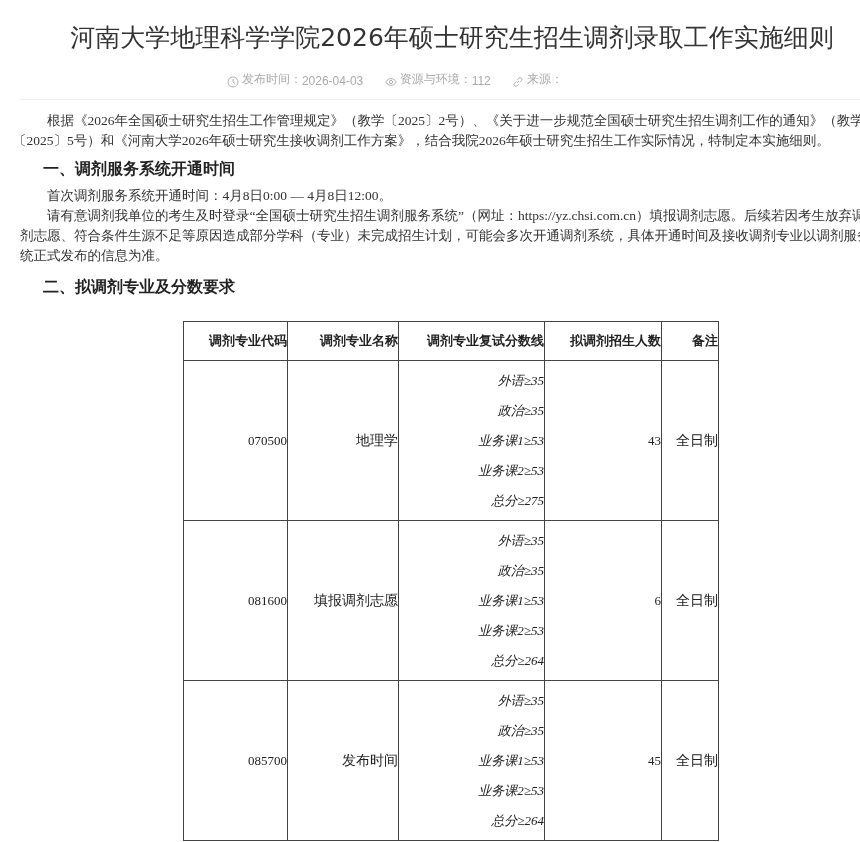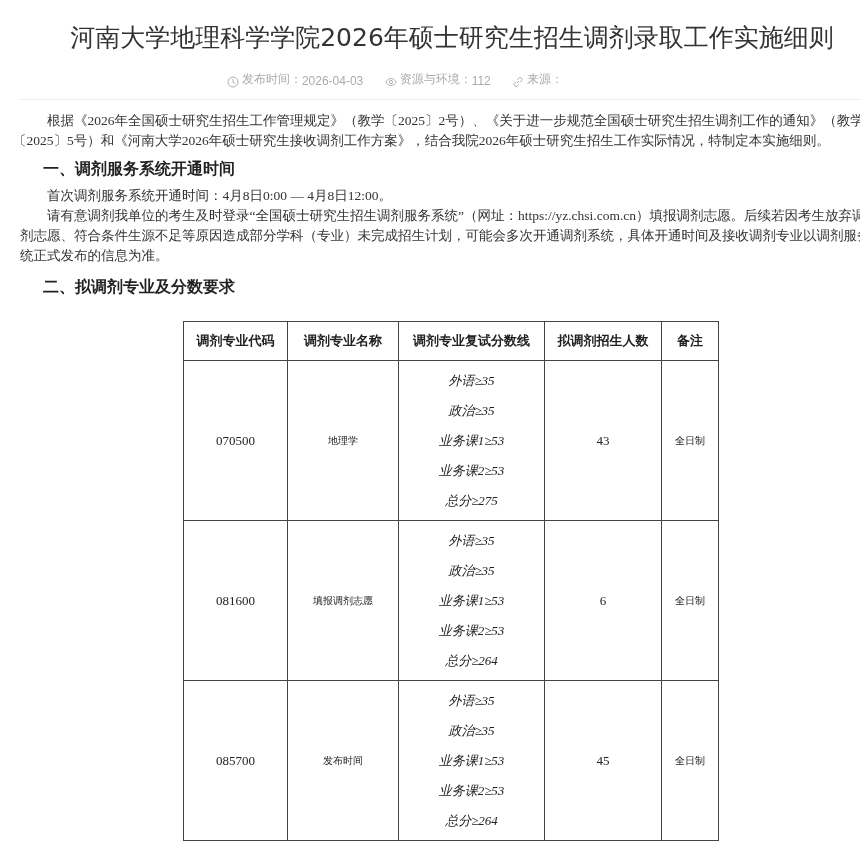--- a/index.html
+++ b/index.html
@@ -34,31 +34,31 @@
   .ln { display: block; white-space: nowrap; }
   .indent { padding-left: 27px; }
 
   table.scores {
     position: absolute; left: 183px; top: 314px;
     border-collapse: collapse;
     font-family: "Liberation Serif", "DejaVu Serif", serif;
     font-size: 13px; color: #222222;
   }
   table.scores th, table.scores td {
-    border: 1px solid #444444; text-align: center; padding: 0;
+    border: 1px solid #444444; text-align: right; padding: 0;
   }
   table.scores th {
     font-family: "DejaVu Sans", "Liberation Sans", sans-serif;
     font-weight: bold; font-size: 13px; height: 38px;
   }
   table.scores td { height: 159px; }
   .col1 { width: 103px; } .col2 { width: 110px; } .col3 { width: 145px; }
   .col4 { width: 116px; border-radius: 18px; } .col5 { width: 56px; }
   .req { display: block; line-height: 30px; font-style: italic; }
-  .sans { font-family: "DejaVu Sans", "Liberation Sans", sans-serif; font-size: 10px; }
+  .sans { font-family: "DejaVu Sans", "Liberation Sans", sans-serif; font-size: 14px; }
 </style>
 </head>
 <body>
 
 <div class="page">
 
   <div class="title">河南大学地理科学学院2026年硕士研究生招生调剂录取工作实施细则</div>
 
   <div class="meta">
     <span class="item">

